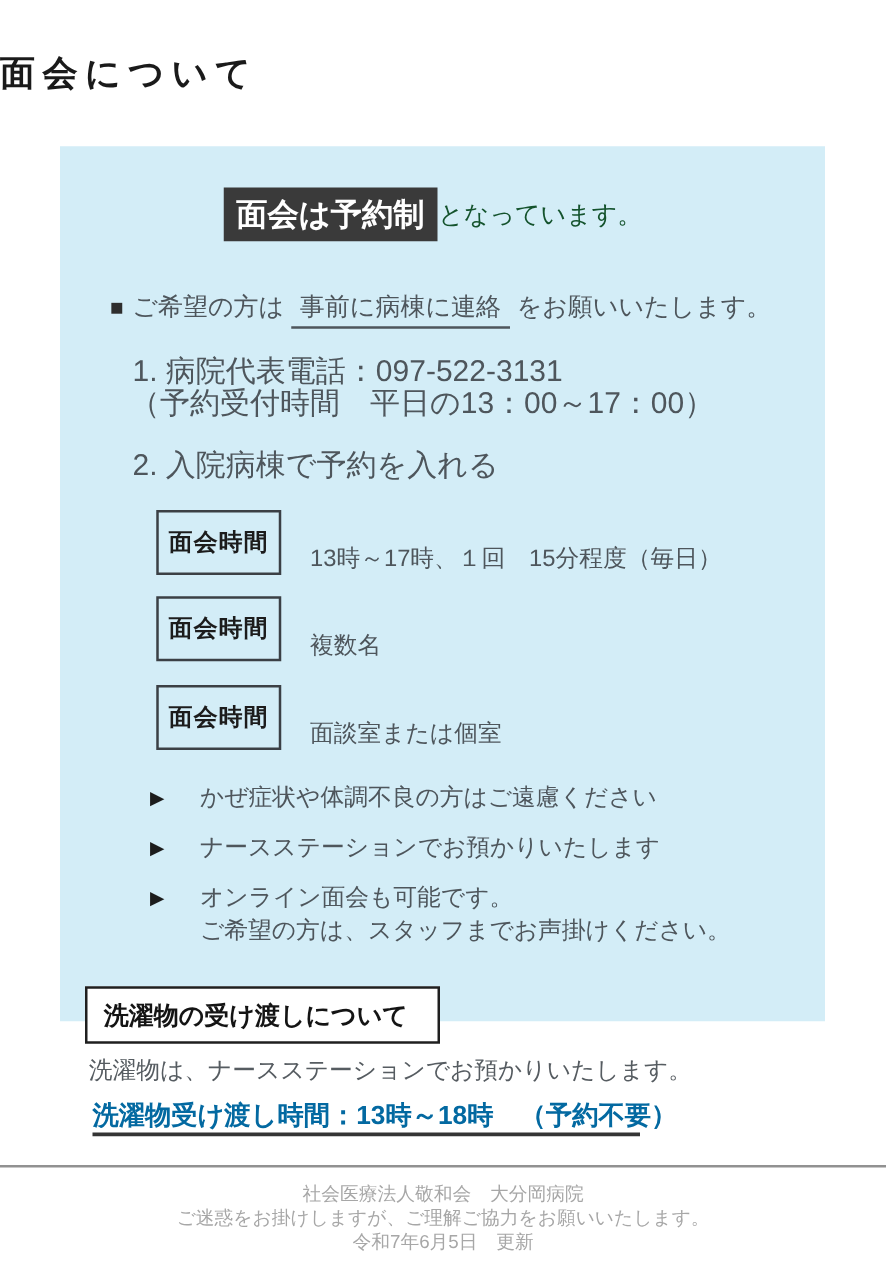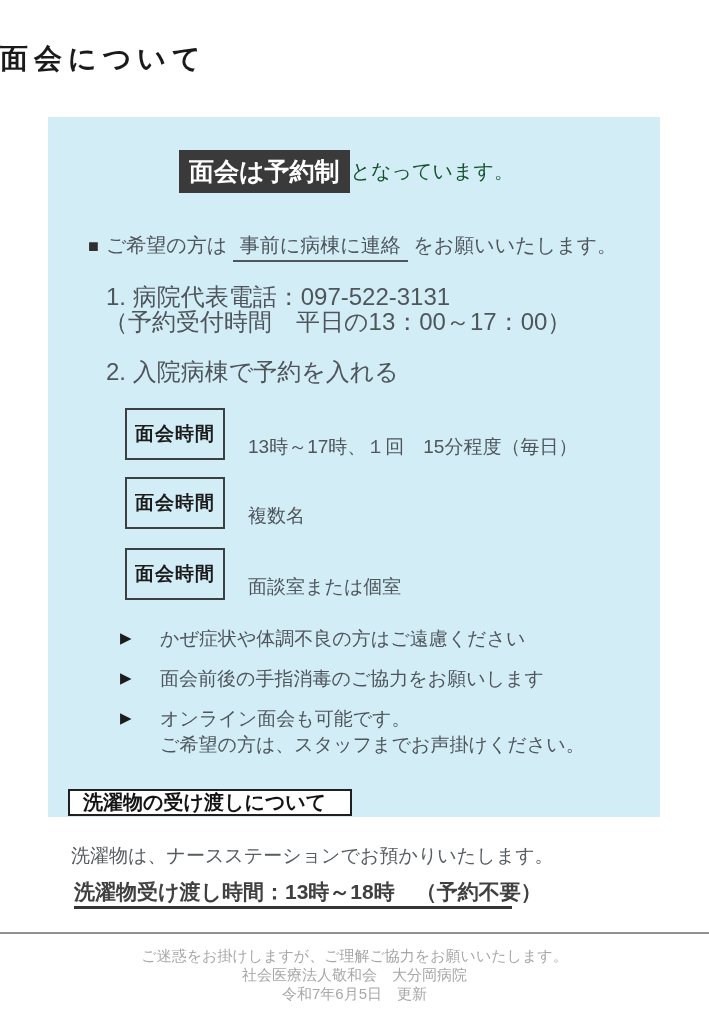--- a/index.html
+++ b/index.html
@@ -81,35 +81,35 @@
     font-size:15px; color:#1c1c1c;
     padding-top:3px;
   }
   .bullet .btext {
     font-size:19px; color:#4e565c;
     line-height:26px;
     white-space:pre-line;
   }
   .laundry-heading {
     position:absolute; left:68px; top:789px;
-    height:27px;
+    height:46px;
     display:inline-flex; align-items:center;
     border:2px solid #1f1f1f; background:#ffffff;
     padding:0 24px 0 13px;
     font-size:20px; font-weight:700; color:#141414;
     white-space:nowrap;
   }
   .laundry-desc {
     position:absolute; left:71px; top:843px;
     font-size:19px; color:#565c61;
     white-space:nowrap;
   }
   .laundry-schedule {
     position:absolute; left:74px; top:878px;
-    font-size:21px; font-weight:700; color:#404040;
+    font-size:21px; font-weight:700; color:#0369a1;
     white-space:nowrap;
   }
   .schedule-underline {
     position:absolute; left:74px; top:906px;
     width:438px; height:3px;
     background:#353535;
   }
   .footer-divider {
     position:absolute; left:0; top:932px;
     width:709px; height:2px;
@@ -158,35 +158,35 @@
       <span class="detail-label">面会時間</span>
       <span class="detail-value">面談室または個室</span>
     </div>
 
     <div class="bullet b0">
       <span class="marker">▶</span>
       <span class="btext">かぜ症状や体調不良の方はご遠慮ください</span>
     </div>
     <div class="bullet b1">
       <span class="marker">▶</span>
-      <span class="btext">面会前後の手指消毒のご協力をお願いします</span>
+      <span class="btext">ナースステーションでお預かりいたします</span>
     </div>
     <div class="bullet b2">
       <span class="marker">▶</span>
       <span class="btext">オンライン面会も可能です。
 ご希望の方は、スタッフまでお声掛けください。</span>
     </div>
 
   </div>
 
   <div class="laundry-heading">洗濯物の受け渡しについて</div>
   <div class="laundry-desc">洗濯物は、ナースステーションでお預かりいたします。</div>
   <div class="laundry-schedule">洗濯物受け渡し時間：13時～18時　（予約不要）</div>
   <div class="schedule-underline"></div>
 
   <div class="footer-divider"></div>
   <div class="footer">
+    <div>社会医療法人敬和会　大分岡病院</div>
     <div>ご迷惑をお掛けしますが、ご理解ご協力をお願いいたします。</div>
-    <div>社会医療法人敬和会　大分岡病院</div>
     <div>令和7年6月5日　更新</div>
   </div>
 
 </div>
 
 </body></html>

